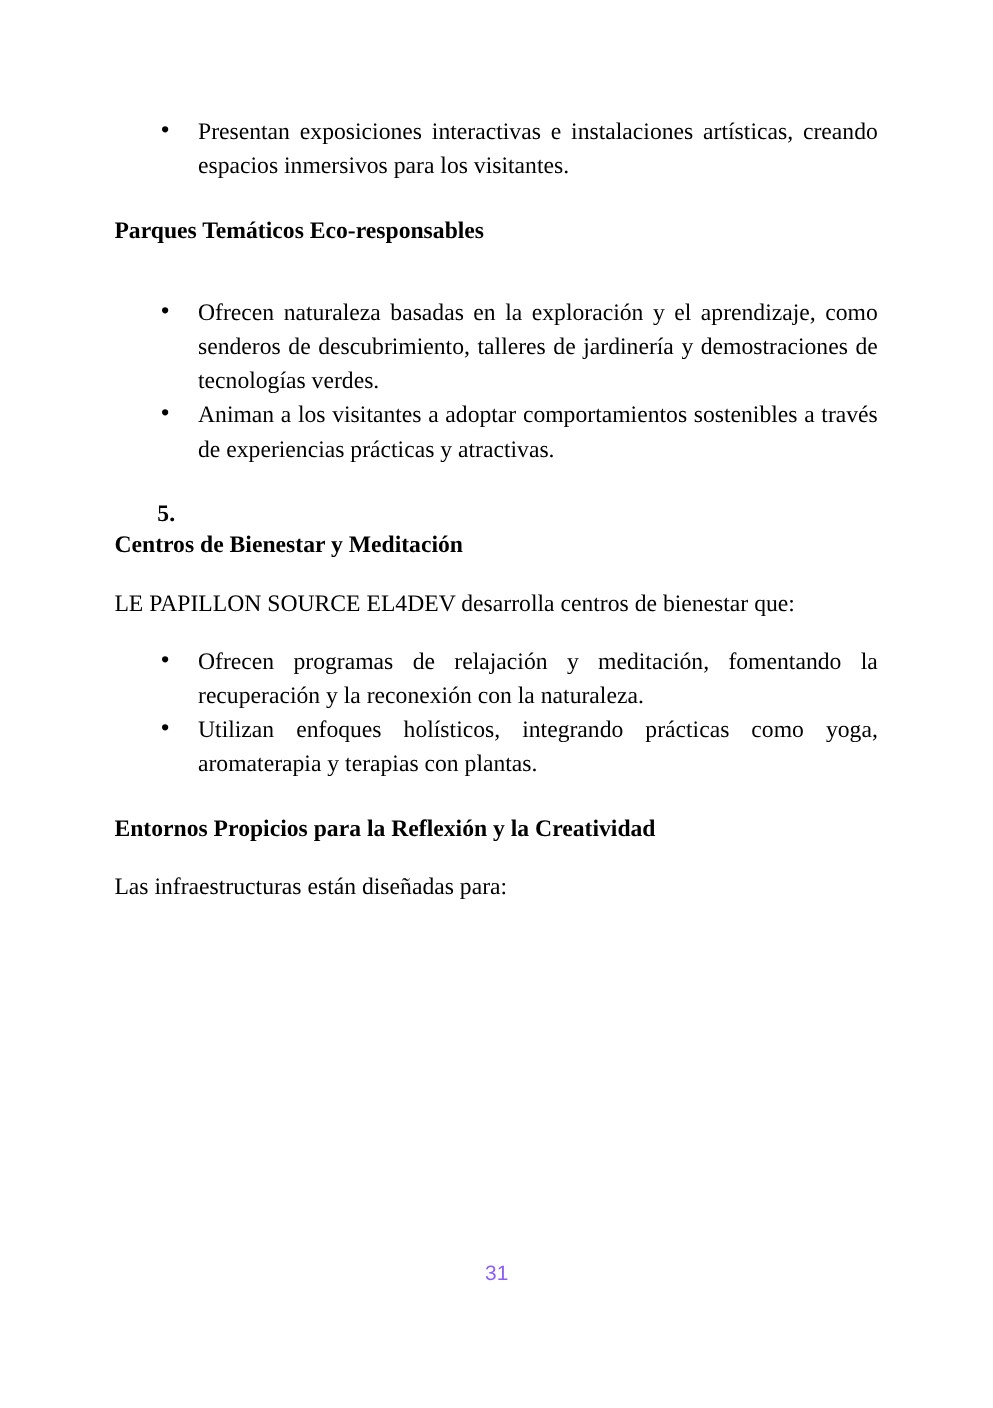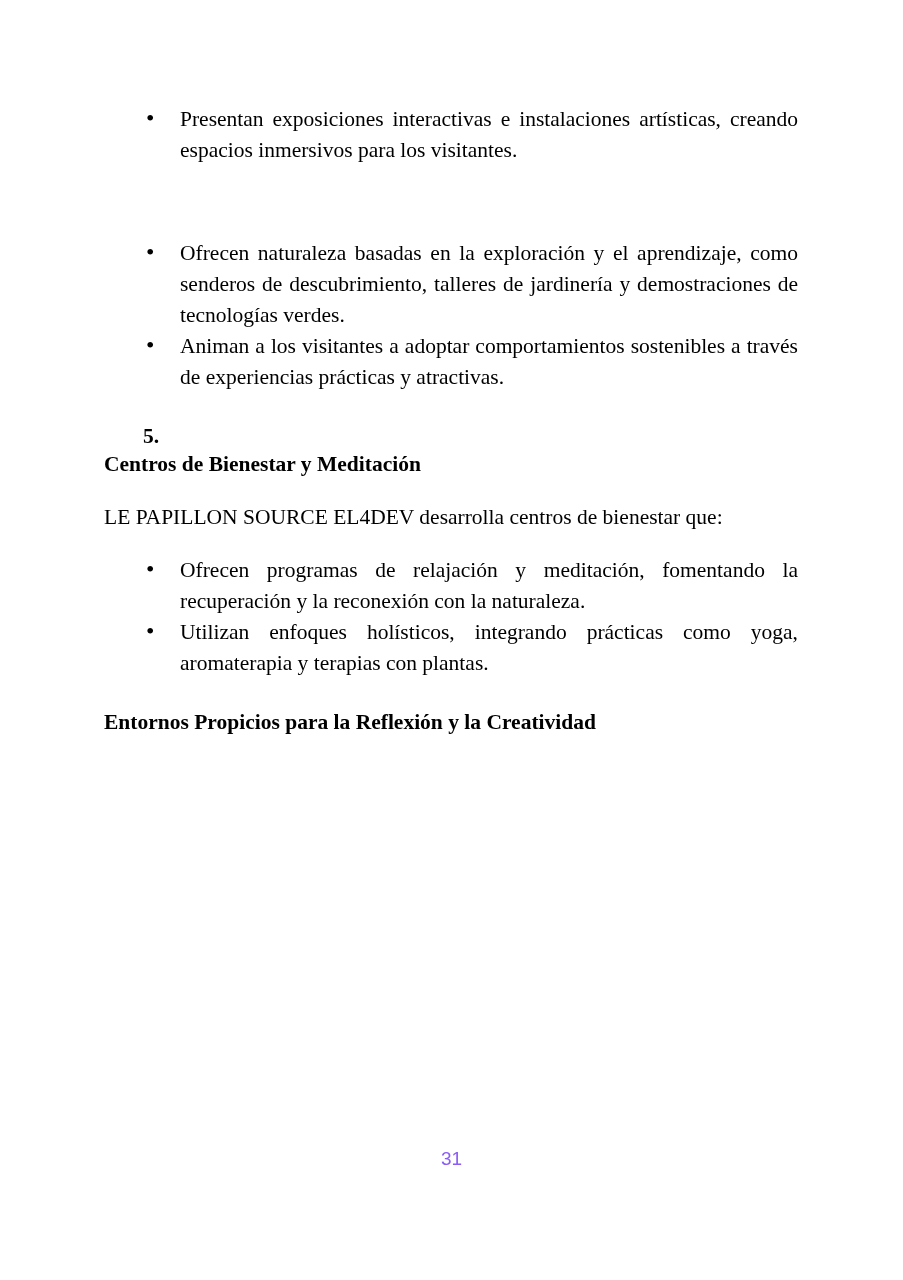--- a/index.html
+++ b/index.html
@@ -117,20 +117,21 @@
 
     <ul class="bullets">
       <li>
         <span class="marker">•</span>
         <b>Presentan exposiciones interactivas e instalaciones artísticas,</b><span> creando espacios inmersivos para los visitantes.</span>
       </li>
     </ul>
 
     <div class="gap-lg"></div>
 
+    <p class="heading flush">Parques Temáticos Eco-responsables</p>
 
     <div class="gap-md"></div>
 
 
     <div class="gap-md"></div>
 
     <ul class="bullets">
       <li>
         <span class="marker">•</span>
         <b>Ofrecen naturaleza basadas en la exploración y el aprendizaje</b><span>, como senderos de descubrimiento, talleres de jardinería y demostraciones de tecnologías verdes.</span>
@@ -169,17 +170,18 @@
         <b>Utilizan enfoques holísticos,</b><span> integrando prácticas como yoga, aromaterapia y terapias con plantas.</span>
       </li>
     </ul>
 
     <div class="gap-lg"></div>
 
     <p class="heading">Entornos Propicios para la Reflexión y la Creatividad</p>
 
     <div class="gap-md"></div>
 
+    <p class="para last-left">Las infraestructuras están diseñadas para:</p>
 
   </div>
 
   <div class="page-number">31</div>
 </div>
 
 </body></html>

